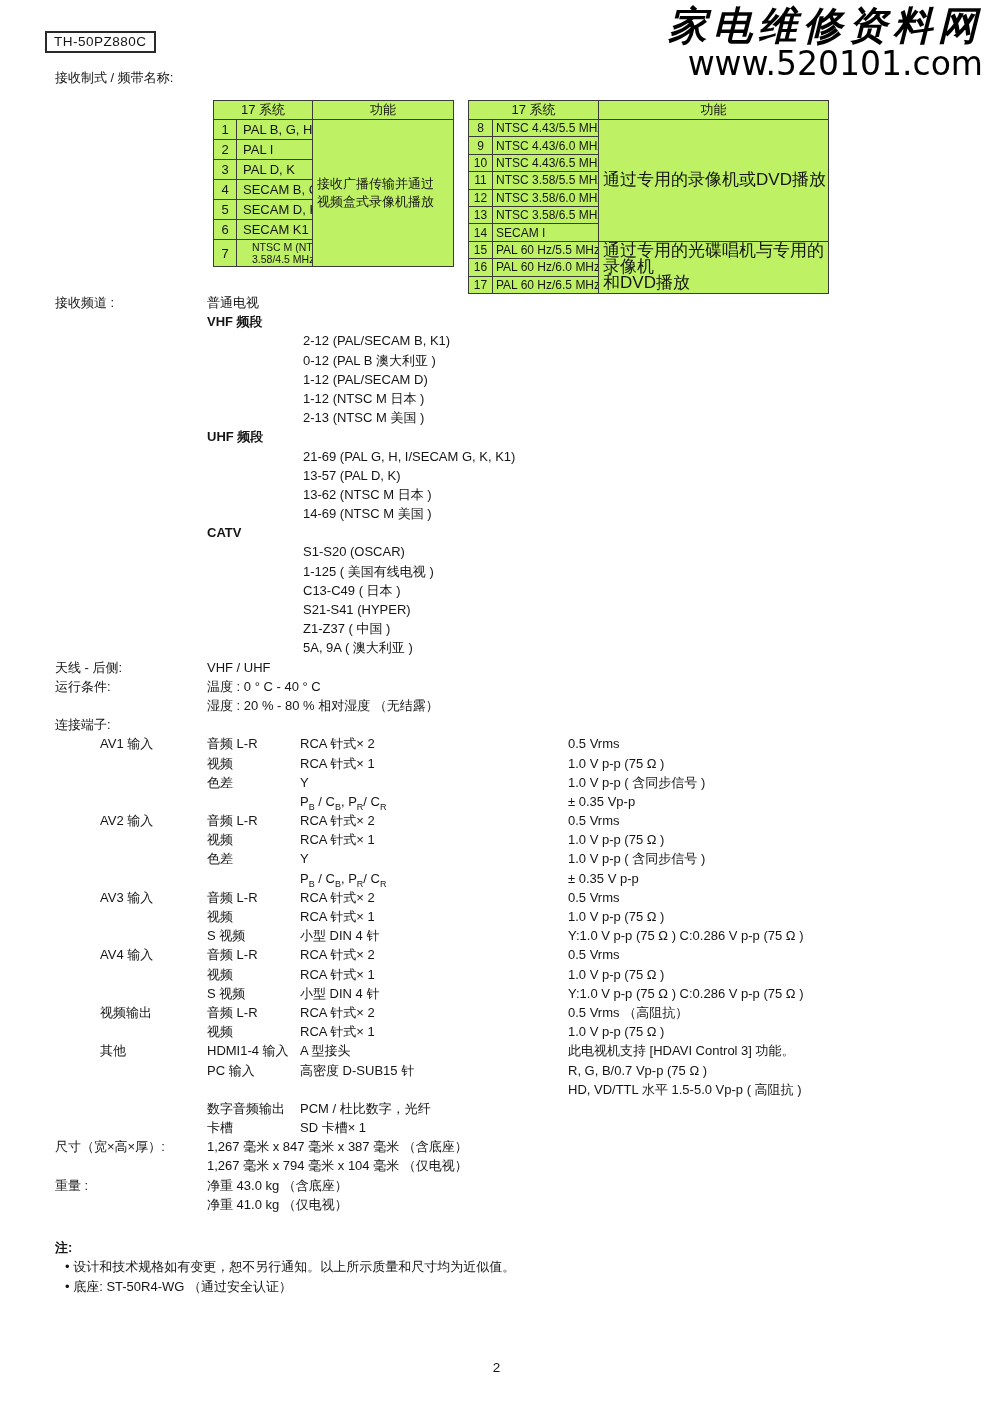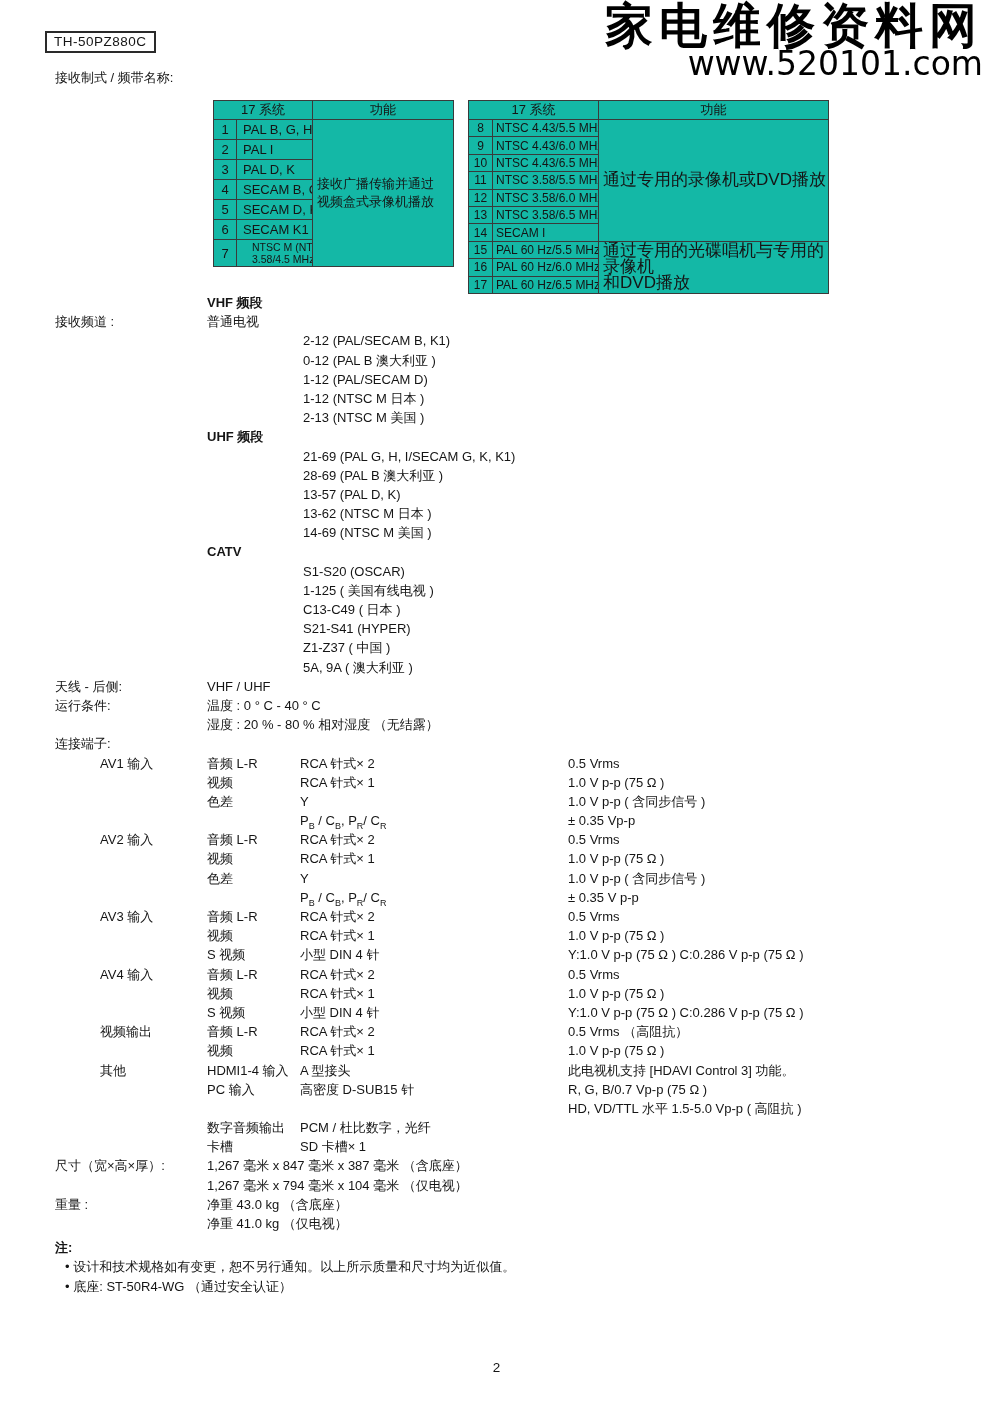--- a/index.html
+++ b/index.html
@@ -7,30 +7,30 @@
     width:993px;height:1404px;position:relative;background:#fff;color:#151515;
     font-family:"Liberation Sans","DejaVu Sans",sans-serif;font-size:13px;
     -webkit-font-smoothing:antialiased;overflow:hidden;
   }
   .model-box{
     position:absolute;left:45px;top:31px;border:2px solid #2a2a2a;
     padding:1px 7px 2px 7px;font-size:13.5px;letter-spacing:.5px;white-space:nowrap;
   }
   .logo{position:absolute;right:10px;top:2px;text-align:right;color:#000;}
   .logo-cn{
-    font-family:"DejaVu Serif","Liberation Serif",serif;font-weight:bold;
-    font-size:48px;line-height:46px;letter-spacing:6px;white-space:nowrap;
+    font-family:"DejaVu Serif","Liberation Serif",serif;font-style:italic;font-weight:bold;
+    font-size:39px;line-height:46px;letter-spacing:6px;white-space:nowrap;
   }
   .logo-url{
     font-family:"DejaVu Sans","Liberation Sans",sans-serif;font-weight:normal;
     font-size:33px;line-height:32px;letter-spacing:0;white-space:nowrap;
   }
   .section-label{position:absolute;left:55px;top:69px;white-space:nowrap;}
 
-  table.systable{position:absolute;border-collapse:collapse;table-layout:fixed;background:#14b8a6;}
+  table.systable{position:absolute;border-collapse:collapse;table-layout:fixed;background:#bef264;}
   .systable th,.systable td{
     border:1px solid #3a3a3a;padding:0;font-weight:normal;vertical-align:middle;
     white-space:nowrap;overflow:hidden;
   }
   .systable th{height:16px;text-align:center;}
   table.tbl-left{left:213px;top:100px;width:240px;}
   table.tbl-right{left:468px;top:100px;width:360px;}
   .tbl-left td{height:19px;}
   .tbl-left td.no{text-align:center;}
   .tbl-left td.sys{padding-left:6px;}
@@ -180,49 +180,46 @@
   </tr>
   <tr>
     <td class="no">17</td>
     <td class="sys">PAL 60 Hz/6.5 MHz</td>
   </tr>
 </tbody>
   </table>
 
 <div class="spec">
   <div class="row">
-    <span class="c1 b">VHF 频段</span>
-  </div>
-  <div class="row">
     <span class="sL">接收频道 :</span>
     <span class="c1">普通电视</span>
   </div>
   <div class="row">
+    <span class="c1 b">VHF 频段</span>
+  </div>
+  <div class="row">
       <span class="ind">2-12 (PAL/SECAM B, K1)</span>
     </div>
   <div class="row">
       <span class="ind">0-12 (PAL B 澳大利亚 )</span>
     </div>
   <div class="row">
       <span class="ind">1-12 (PAL/SECAM D)</span>
     </div>
   <div class="row">
       <span class="ind">1-12 (NTSC M 日本 )</span>
     </div>
   <div class="row">
       <span class="ind">2-13 (NTSC M 美国 )</span>
     </div>
   <div class="row">
     <span class="c1 b">UHF 频段</span>
   </div>
   <div class="row">
       <span class="ind">21-69 (PAL G, H, I/SECAM G, K, K1)</span>
-    </div>
-  <div class="row">
-      <span class="ind">28-69 (PAL B 澳大利亚 )</span>
     </div>
   <div class="row">
       <span class="ind">13-57 (PAL D, K)</span>
     </div>
   <div class="row">
       <span class="ind">13-62 (NTSC M 日本 )</span>
     </div>
   <div class="row">
       <span class="ind">14-69 (NTSC M 美国 )</span>
     </div>

